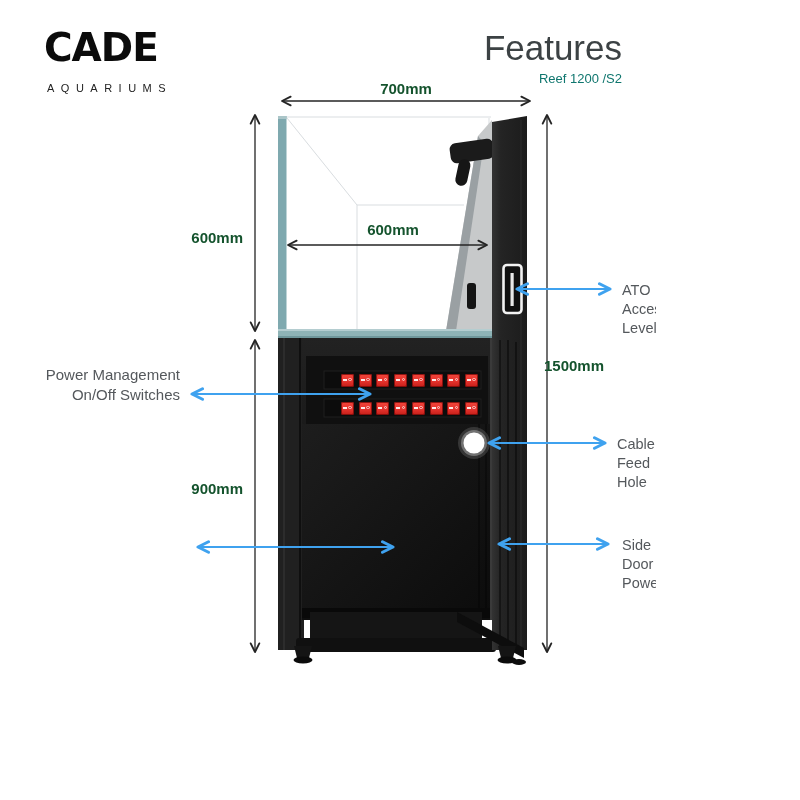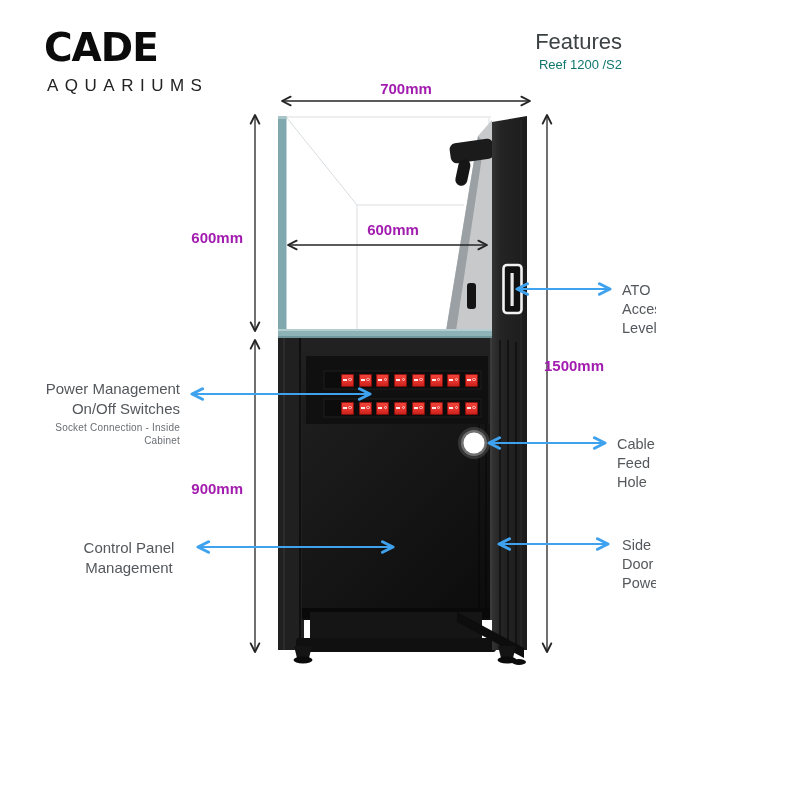--- a/index.html
+++ b/index.html
@@ -9,38 +9,38 @@
     --glass-teal:#7fa9af;
     --switch-red:#e5332d;
   }
   html,body{margin:0;padding:0;background:#ffffff;}
   body{font-family:"Liberation Sans","DejaVu Sans",sans-serif;}
   .canvas{position:relative;width:656px;height:800px;background:#fff;overflow:hidden;}
 
   
   .logo{position:absolute;left:44px;top:28px;}
   .logo-word{font-size:39px;font-weight:900;letter-spacing:-1px;color:#0b0b0b;line-height:1;font-family:"DejaVu Sans","Liberation Sans",sans-serif;}
-  .logo-sub{font-size:17px;font-weight:400;letter-spacing:6.5px;color:#222;margin-top:9px;padding-left:3px;}
+  .logo-sub{font-size:11px;font-weight:400;letter-spacing:6.5px;color:#222;margin-top:15px;padding-left:3px;}
   .titleblock{position:absolute;right:34px;top:30px;text-align:right;}
-  .title{font-size:22px;font-weight:300;color:#3c4244;line-height:1.05;}
+  .title{font-size:35px;font-weight:300;color:#3c4244;line-height:1.05;}
   .subtitle{font-size:13px;color:#0f766e;margin-top:4px;}
 
   
   svg.diagram{position:absolute;left:0;top:0;}
 
   .dimline{stroke:var(--dimension-line,#242424);stroke-width:1.3;fill:none;}
   .blueline{stroke:var(--callout-arrow,#3fa2ef);stroke-width:2;fill:none;}
   .mD-path{stroke:var(--dimension-line,#242424);}
   .mB-path{stroke:var(--callout-arrow,#3fa2ef);}
   .faint{stroke:#d9dde0;stroke-width:1;fill:none;}
   .glass{fill:var(--glass-teal,#7fa9af);}
 
   
   .lbl{position:absolute;color:var(--label-text,#54585c);font-size:14.5px;line-height:1.3;}
-  .dim{position:absolute;color:#a21caf;font-size:15px;font-weight:600;}
+  .dim{position:absolute;color:#14532d;font-size:15px;font-weight:600;}
   .ctr{text-align:center;}
   .rgt{text-align:right;}
   .pre{white-space:pre-line;}
   .sublbl{font-size:10px;color:#6a6e72;margin-top:3px;letter-spacing:.2px;}
 
   
   .strip{position:absolute;width:137px;height:13px;display:flex;justify-content:space-between;}
   .rocker{position:relative;width:13px;height:13px;border-radius:2px;
     background:linear-gradient(180deg,#f2453a 0%,var(--switch-red,#e5332d) 55%,#c41f19 100%);
     box-shadow:inset 0 0 0 1px rgba(120,10,8,.8);}
@@ -193,23 +193,20 @@
       <div class="rocker"></div>
     </div>
 
   <div class="dim ctr" style="left:331px;top:80px;width:150px;">700mm</div>
   <div class="dim rgt" style="left:150px;top:229px;width:93px;">600mm</div>
   <div class="dim ctr" style="left:318px;top:221px;width:150px;">600mm</div>
   <div class="dim" style="left:544px;top:357px;">1500mm</div>
   <div class="dim rgt" style="left:150px;top:480px;width:93px;">900mm</div>
 
   <div class="lbl" style="left:622px;top:281px;">ATO Access Level</div>
-  <div class="lbl rgt" style="left:20px;top:379px;width:160px;text-align:right;">
+  <div class="lbl rgt" style="left:20px;top:365px;width:160px;text-align:right;">
     <div class="pre" style="font-size:15px;">Power Management
 On/Off Switches</div>
-    <div class="sublbl">Socket Connection - Inside Cabinet</div>
   </div>
   <div class="lbl" style="left:617px;top:435px;">Cable Feed Hole</div>
-  <div class="lbl ctr pre" style="left:53px;top:538px;width:152px;font-size:15px;">Control Panel
-Management</div>
   <div class="lbl" style="left:622px;top:536px;">Side Door Power</div>
 
 </div>
 
 </body></html>

